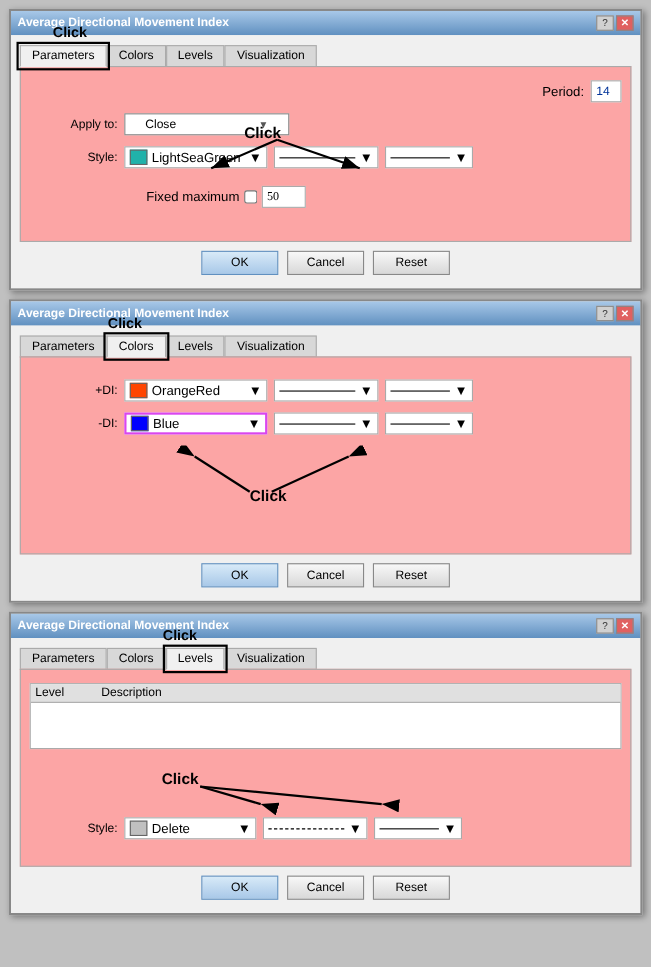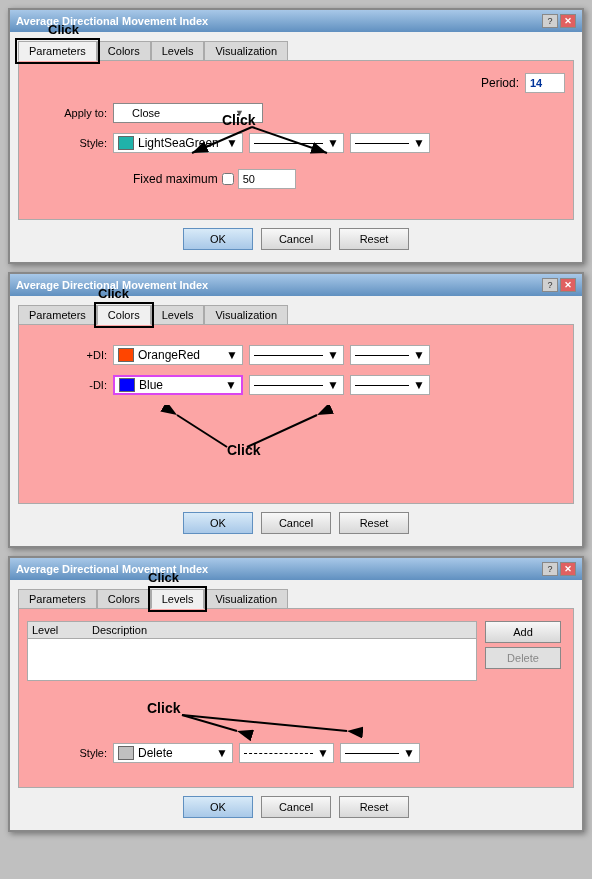--- a/index.html
+++ b/index.html
@@ -123,25 +123,24 @@
 
     input[type="text"] {
       border: 1px solid #aaa;
       background: white;
       padding: 2px 4px;
       font-size: 11px;
       height: 20px;
     }
 
     .period-input {
-      width: 40px;
+      width: 28px;
       background: #c8d8f0;
       border: 1px solid #6090c0;
       color: #003399;
-      font-weight: bold;
     }
 
     .select-dropdown {
       height: 20px;
       border: 1px solid #aaa;
       background: white;
       font-size: 11px;
       padding: 0 18px;
       display: flex;
       align-items: center;
@@ -366,21 +365,21 @@
           <line x1="225" y1="14" x2="165" y2="40" stroke="black" stroke-width="2" marker-end="url(#arrowhead1a)"></line>
           <line x1="225" y1="14" x2="300" y2="40" stroke="black" stroke-width="2" marker-end="url(#arrowhead1b)"></line>
         </svg>
       </div>
 
       <div class="form-row" style="margin-top:16px;">
         <span style="width:80px;"></span>
         <div class="checkbox-row" style="margin-left:20px;">
           <span>Fixed maximum</span>
           <input type="checkbox" style="">
-          <input type="text" style="width: 58px;" value="50">
+          <input type="text" style="width: 40px; font-family: Liberation Serif, serif;" value="50">
         </div>
       </div>
     </div>
 
     <div class="buttons-row">
       <button class="dialog-btn ok-btn">OK</button>
       <button class="dialog-btn">Cancel</button>
       <button class="dialog-btn">Reset</button>
     </div>
   </div>
@@ -490,24 +489,20 @@
 
         <div class="levels-left">
           <div class="levels-table">
             <div class="levels-table-header">
               <span class="levels-col-level">Level</span>
               <span class="levels-col-desc">Description</span>
             </div>
           </div>
         </div>
 
-        <div class="levels-right" style="width:80px; padding-top:0;">
-          <button class="dialog-btn" style="width:76px;">Add</button>
-          <button class="dialog-btn" style="width:76px; background:#e0e0e0; color:#888;">Delete</button>
-        </div>
       </div>
 
       <div style="position:relative; margin-top:4px;">
 
         <div style="position:relative; height:50px;">
           <svg width="500" height="50" viewBox="0 0 500 50" xmlns="http://www.w3.org/2000/svg">
             <defs>
               <marker id="arr3a" markerWidth="8" markerHeight="6" refX="0" refY="3" orient="auto">
                 <polygon points="8 0, 0 3, 8 6" fill="black"></polygon>
               </marker>

